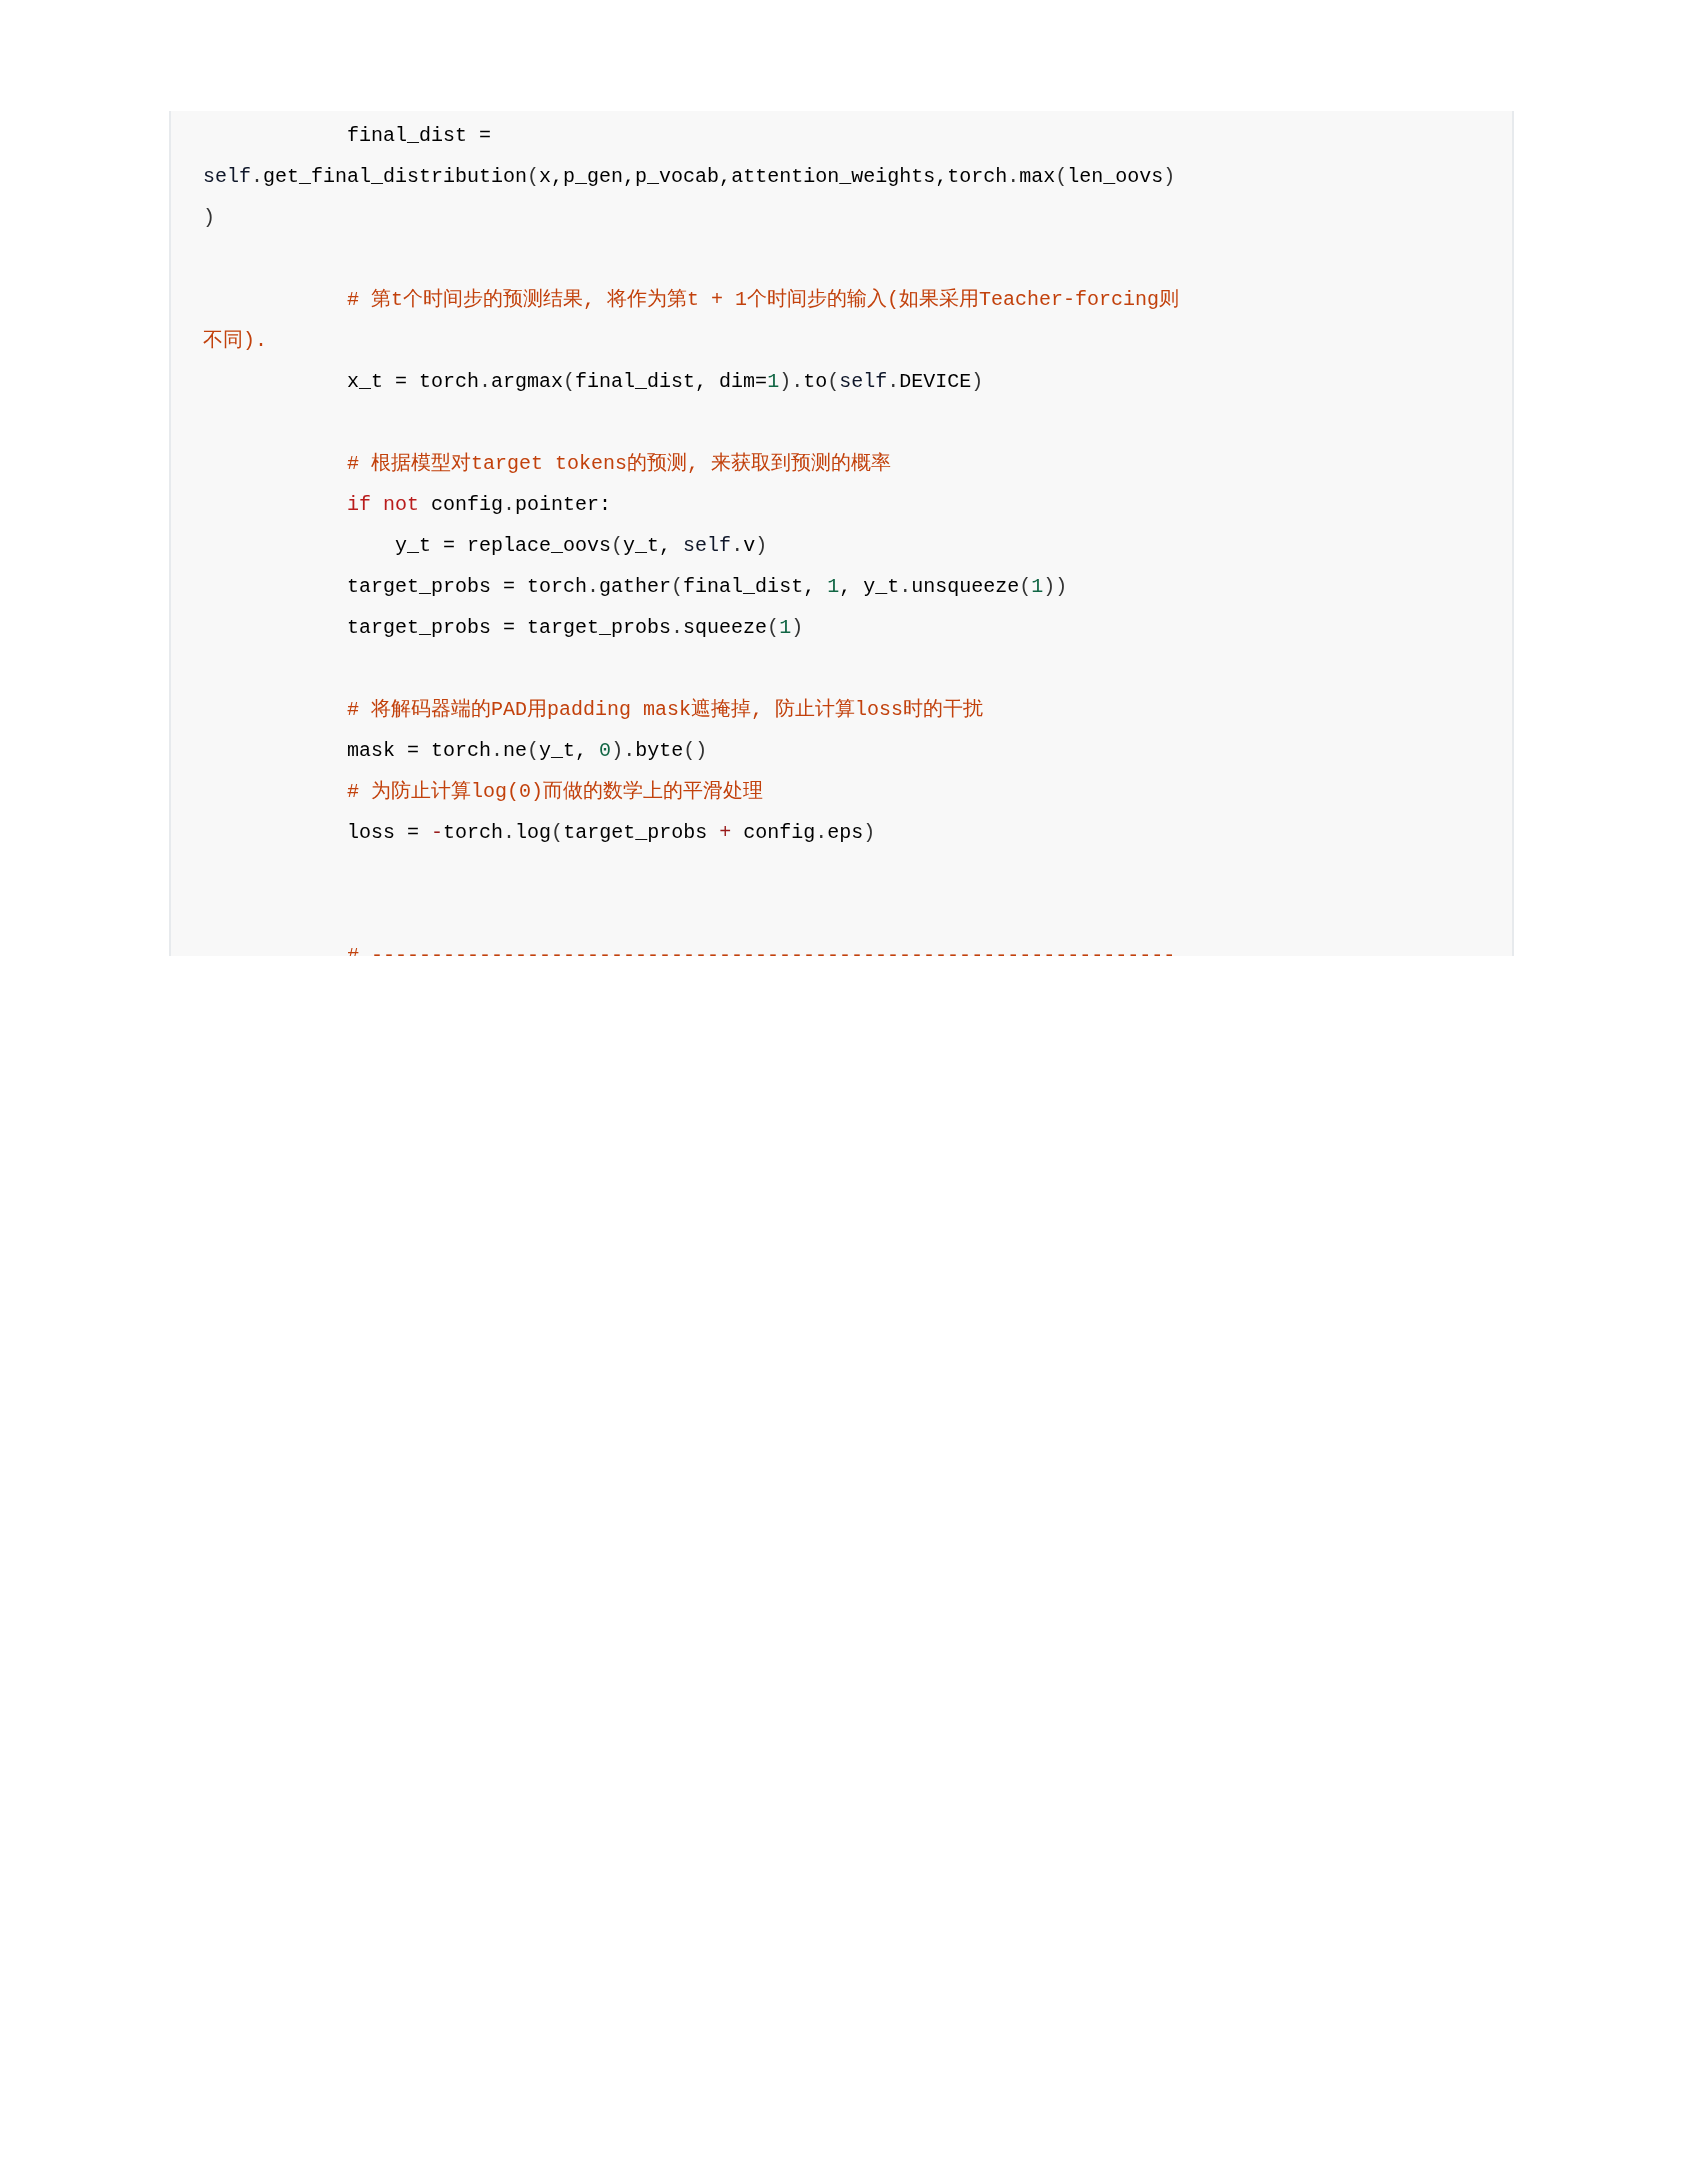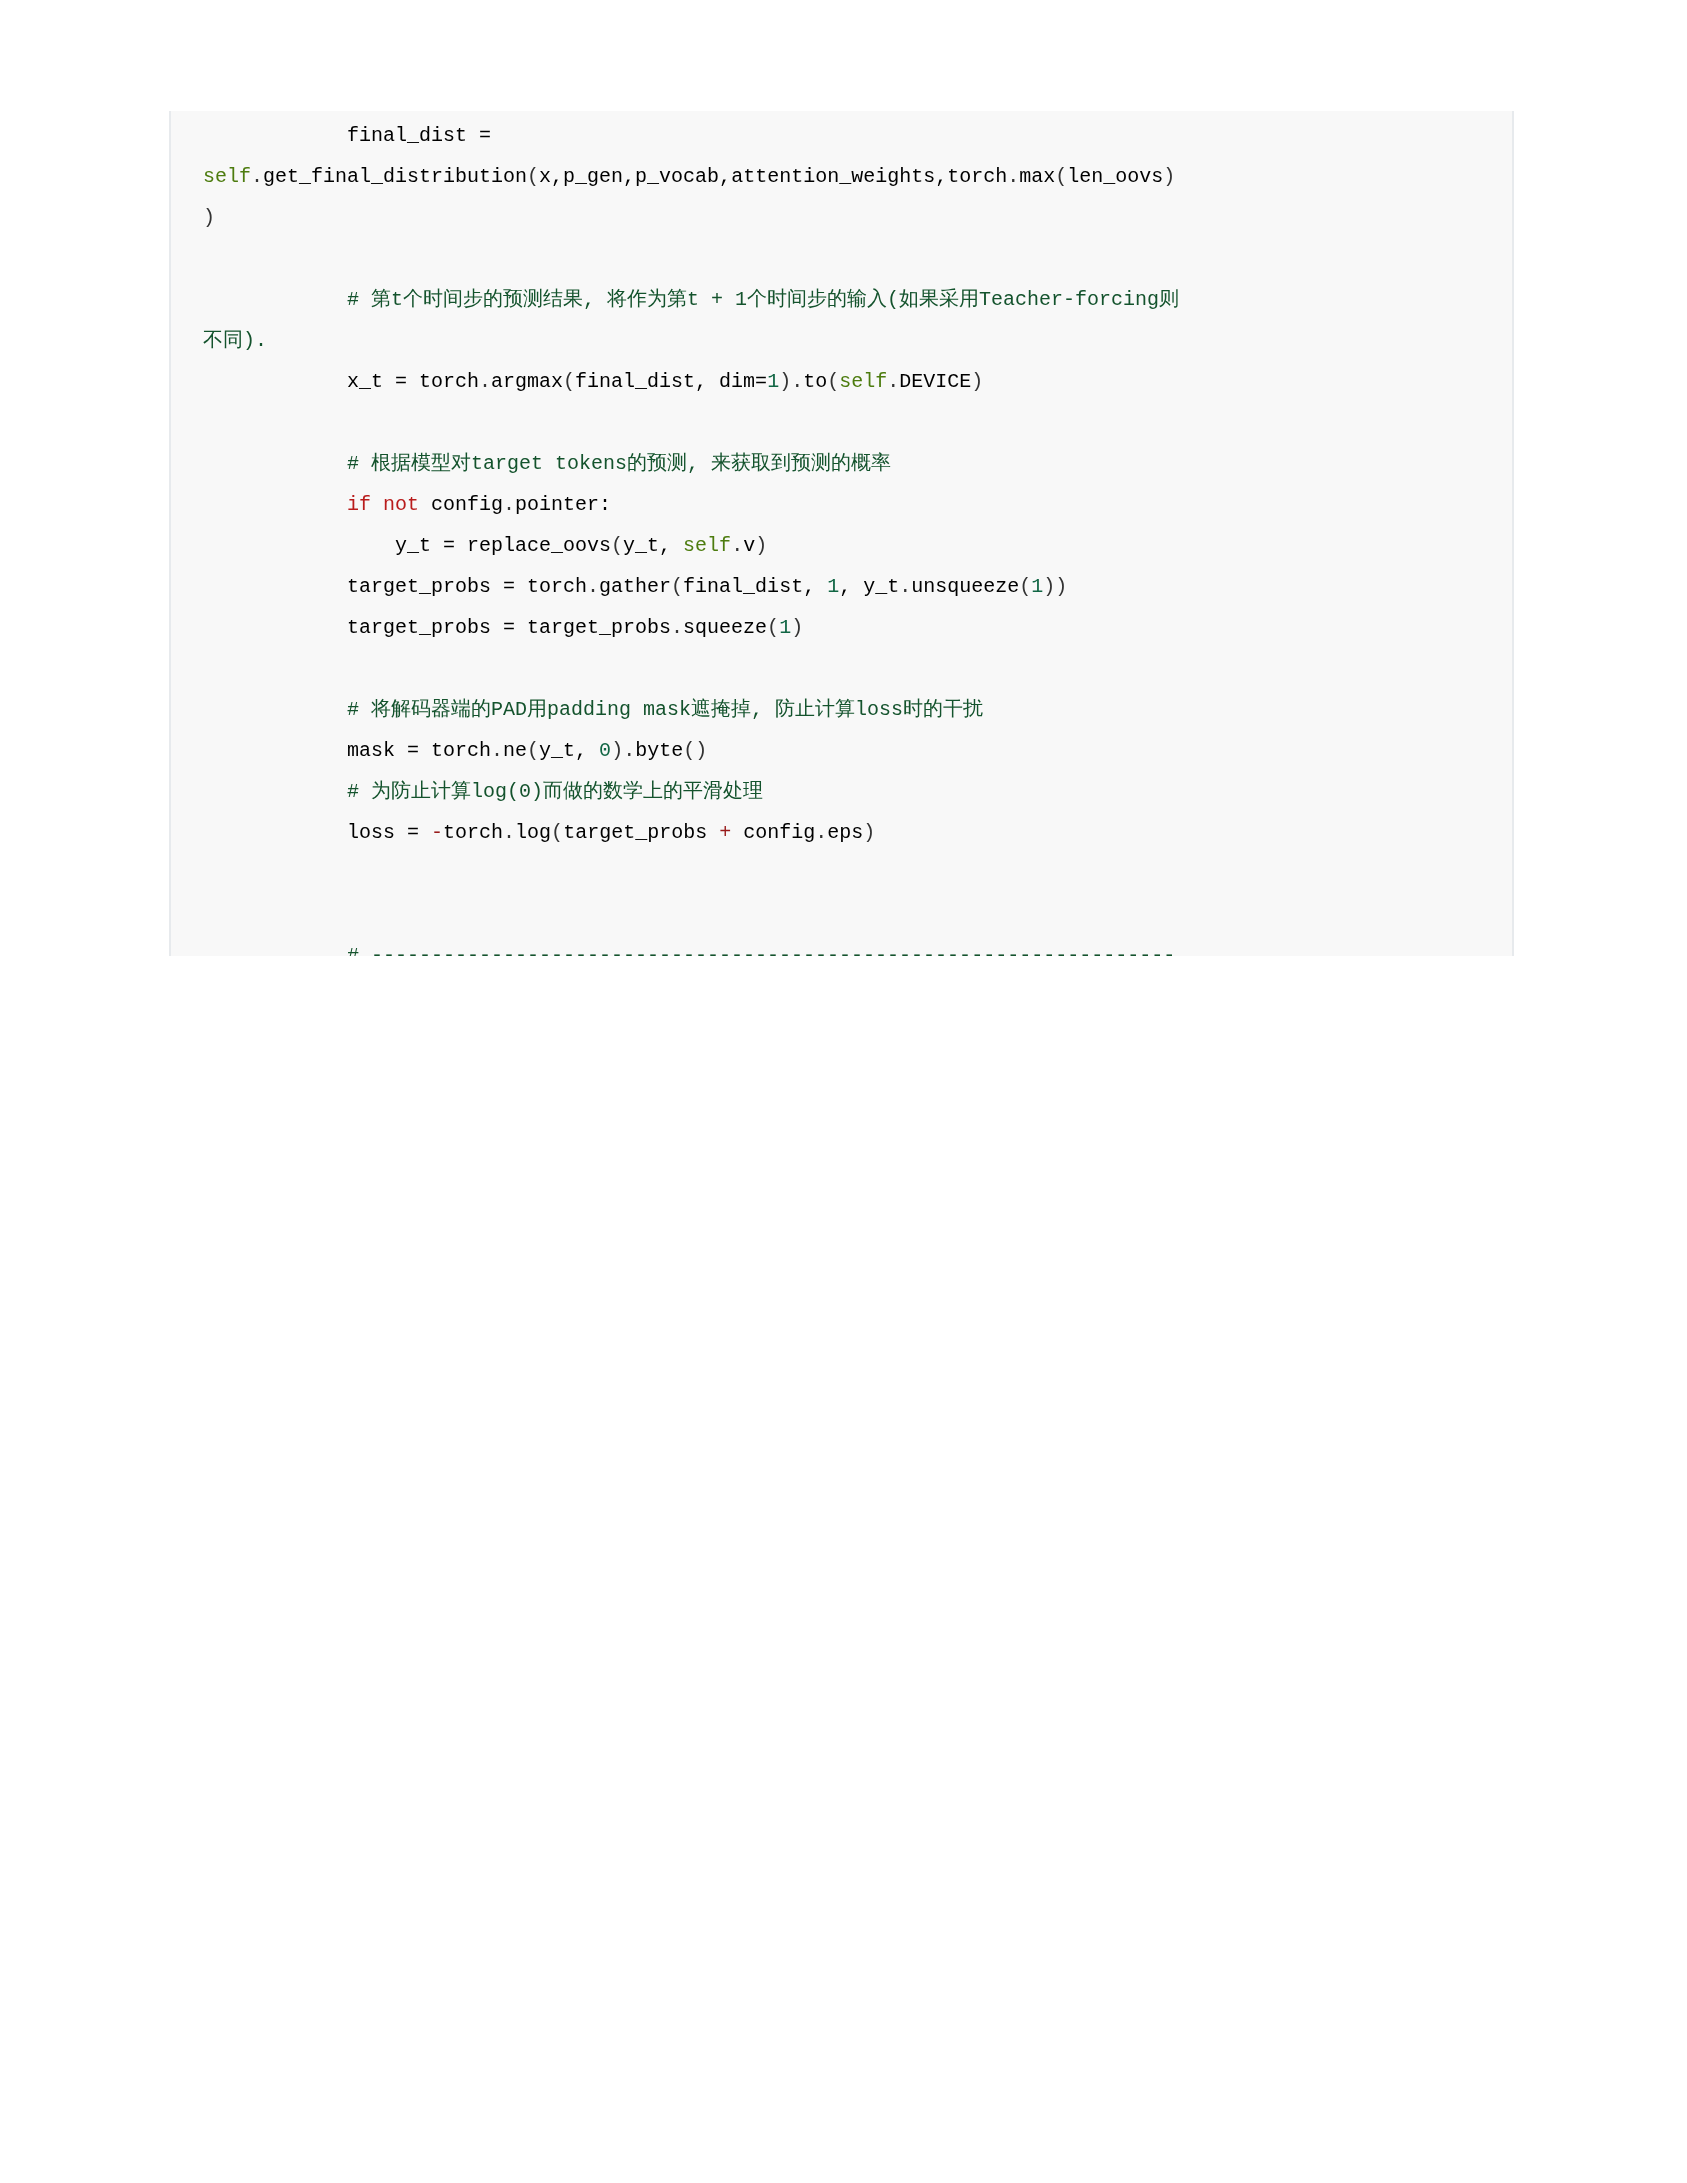--- a/index.html
+++ b/index.html
@@ -38,24 +38,24 @@
     white-space: pre;
   }
   .code-line {
     display: block;
     height: 41px;
     white-space: pre;
   }
   .tok-plain { color: #000000; }
   .tok-punct { color: #333333; }
   .tok-kw { color: #b91c1c; }
-  .tok-self { color: #4d7c0f; }
+  .tok-self { color: #0f172a; }
   .tok-num { color: #116644; }
   .tok-op { color: #981a1a; }
-  .tok-comment { color: #14532d; }
+  .tok-comment { color: #c2410c; }
 </style>
 </head>
 <body>
 
 <div class="page">
   <div class="code-block">
     <div class="code-lines" id="code-lines"><div class="code-line"><span class="tok-plain">            final_dist =</span></div><div class="code-line"><span class="tok-self">self</span><span class="tok-punct">.</span><span class="tok-plain">get_final_distribution</span><span class="tok-punct">(</span><span class="tok-plain">x,p_gen,p_vocab,attention_weights,torch</span><span class="tok-punct">.</span><span class="tok-plain">max</span><span class="tok-punct">(</span><span class="tok-plain">len_oovs</span><span class="tok-punct">)</span></div><div class="code-line"><span class="tok-punct">)</span></div><div class="code-line"> </div><div class="code-line"><span class="tok-comment">            # 第t个时间步的预测结果, 将作为第t + 1个时间步的输入(如果采用Teacher-forcing则</span></div><div class="code-line"><span class="tok-comment">不同).</span></div><div class="code-line"><span class="tok-plain">            x_t = torch</span><span class="tok-punct">.</span><span class="tok-plain">argmax</span><span class="tok-punct">(</span><span class="tok-plain">final_dist, dim=</span><span class="tok-num">1</span><span class="tok-punct">).</span><span class="tok-plain">to</span><span class="tok-punct">(</span><span class="tok-self">self</span><span class="tok-punct">.</span><span class="tok-plain">DEVICE</span><span class="tok-punct">)</span></div><div class="code-line"> </div><div class="code-line"><span class="tok-comment">            # 根据模型对target tokens的预测, 来获取到预测的概率</span></div><div class="code-line"><span class="tok-plain">            </span><span class="tok-kw">if</span><span class="tok-plain"> </span><span class="tok-kw">not</span><span class="tok-plain"> config</span><span class="tok-punct">.</span><span class="tok-plain">pointer:</span></div><div class="code-line"><span class="tok-plain">                y_t = replace_oovs</span><span class="tok-punct">(</span><span class="tok-plain">y_t, </span><span class="tok-self">self</span><span class="tok-punct">.</span><span class="tok-plain">v</span><span class="tok-punct">)</span></div><div class="code-line"><span class="tok-plain">            target_probs = torch</span><span class="tok-punct">.</span><span class="tok-plain">gather</span><span class="tok-punct">(</span><span class="tok-plain">final_dist, </span><span class="tok-num">1</span><span class="tok-plain">, y_t</span><span class="tok-punct">.</span><span class="tok-plain">unsqueeze</span><span class="tok-punct">(</span><span class="tok-num">1</span><span class="tok-punct">))</span></div><div class="code-line"><span class="tok-plain">            target_probs = target_probs</span><span class="tok-punct">.</span><span class="tok-plain">squeeze</span><span class="tok-punct">(</span><span class="tok-num">1</span><span class="tok-punct">)</span></div><div class="code-line"> </div><div class="code-line"><span class="tok-comment">            # 将解码器端的PAD用padding mask遮掩掉, 防止计算loss时的干扰</span></div><div class="code-line"><span class="tok-plain">            mask = torch</span><span class="tok-punct">.</span><span class="tok-plain">ne</span><span class="tok-punct">(</span><span class="tok-plain">y_t, </span><span class="tok-num">0</span><span class="tok-punct">).</span><span class="tok-plain">byte</span><span class="tok-punct">()</span></div><div class="code-line"><span class="tok-comment">            # 为防止计算log(0)而做的数学上的平滑处理</span></div><div class="code-line"><span class="tok-plain">            loss = </span><span class="tok-op">-</span><span class="tok-plain">torch</span><span class="tok-punct">.</span><span class="tok-plain">log</span><span class="tok-punct">(</span><span class="tok-plain">target_probs </span><span class="tok-op">+</span><span class="tok-plain"> config</span><span class="tok-punct">.</span><span class="tok-plain">eps</span><span class="tok-punct">)</span></div><div class="code-line"> </div><div class="code-line"> </div><div class="code-line"><span class="tok-comment">            # -------------------------------------------------------------------</span></div></div>
   </div>
 </div>
 

